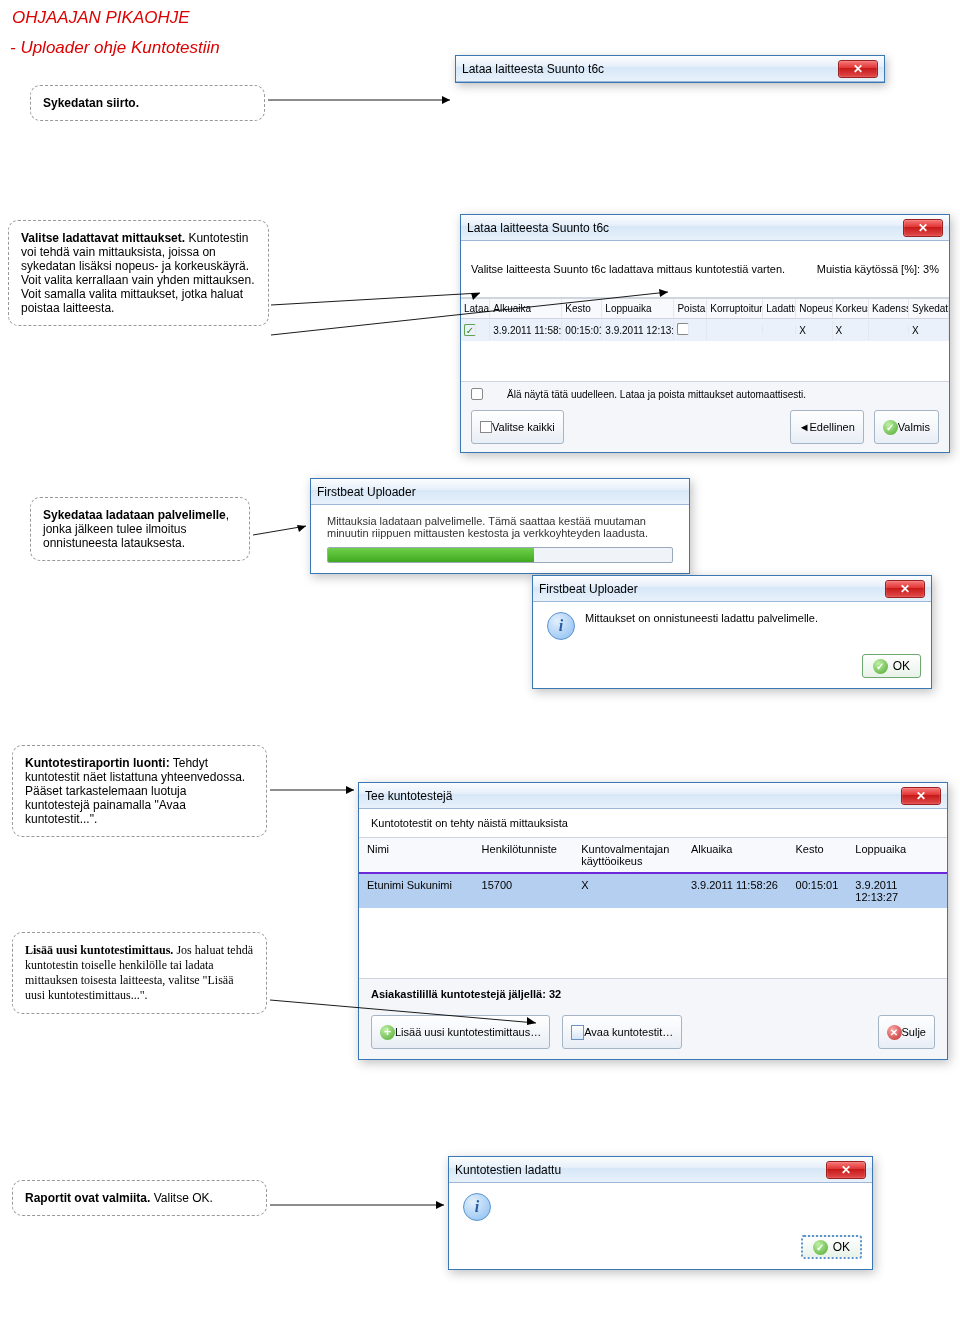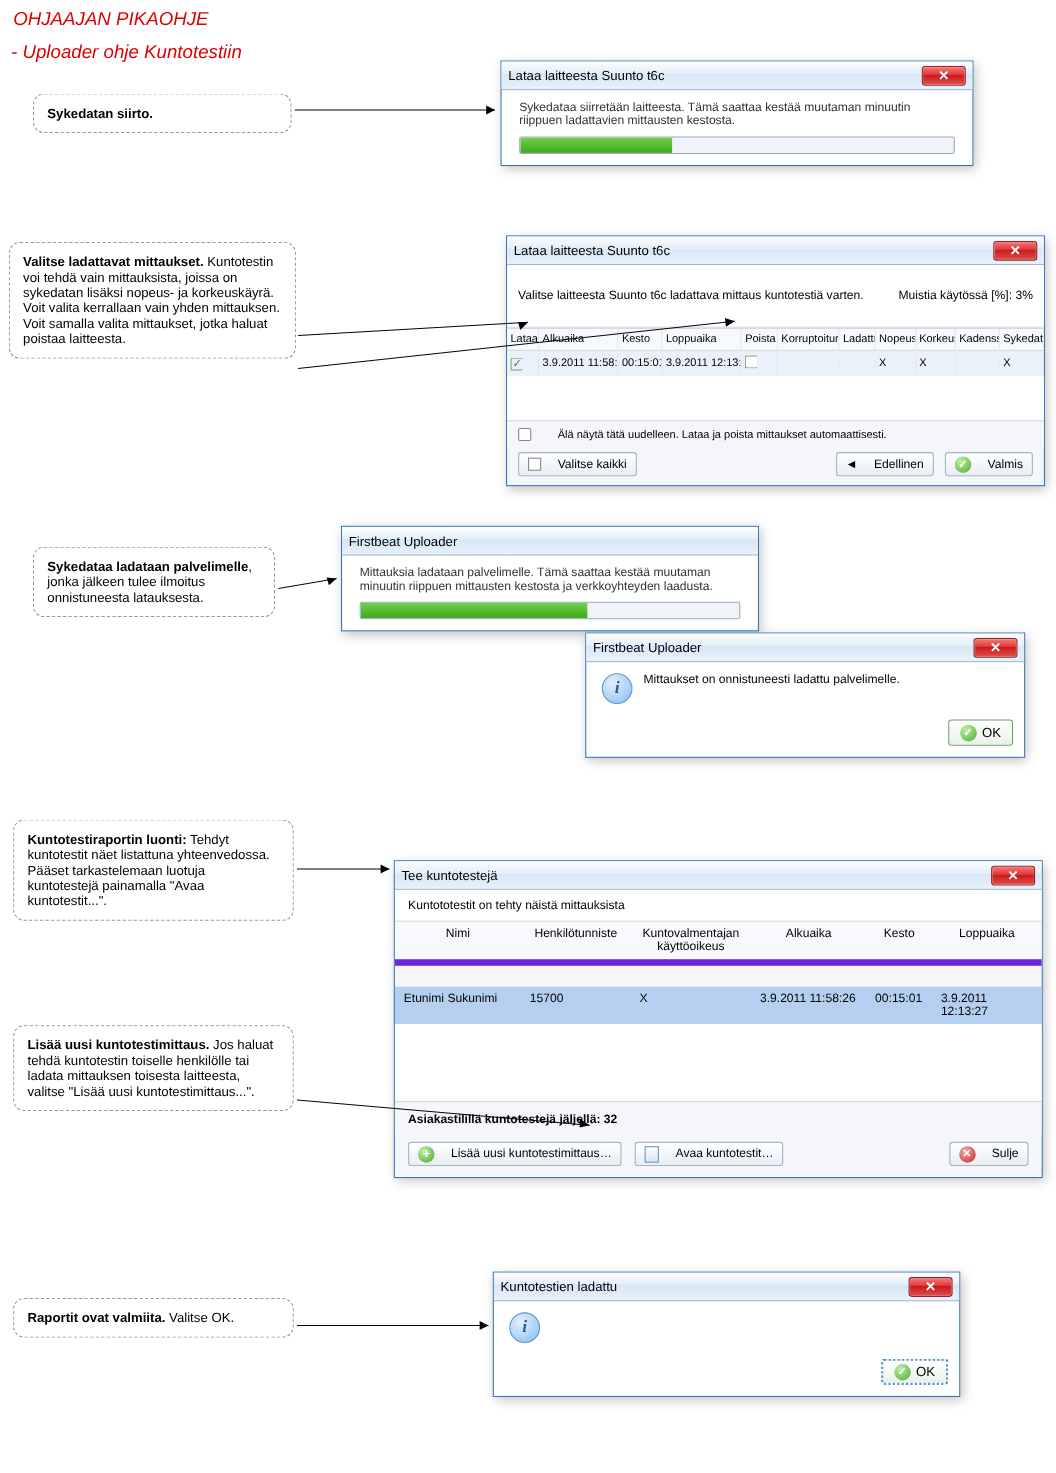--- a/index.html
+++ b/index.html
@@ -6,21 +6,21 @@
   body { width: 960px; height: 1339px; background: #fff; font-family: Arial, sans-serif; font-size: 12px; color: #000; position: relative; }
   .page-title { color: #d00; font-style: italic; font-size: 17px; font-weight: normal; position: absolute; left: 12px; top: 8px; }
   .page-subtitle { color: #d00; font-style: italic; font-size: 17px; font-weight: normal; position: absolute; left: 10px; top: 38px; }
 
   .note-box { position: absolute; border: 1px dashed #999; border-radius: 10px; padding: 10px 12px; background: #fff; }
   .note-box .bold { font-weight: bold; }
   .note1 { left: 30px; top: 85px; width: 235px; }
   .note2 { left: 8px; top: 220px; width: 261px; }
   .note3 { left: 30px; top: 497px; width: 220px; }
   .note4 { left: 12px; top: 745px; width: 255px; }
-  .note5 { left: 12px; top: 932px; width: 255px; }
+  .note5 { left: 12px; top: 932px; width: 255px; font-family: Liberation Serif, serif; }
   .note6 { left: 12px; top: 1180px; width: 255px; }
 
   
   .win-dialog { position: absolute; border: 1px solid #3a78b5; background: #fff; box-shadow: 2px 3px 10px rgba(0,0,0,0.25); }
   .win-title { height: 26px; background: linear-gradient(#fcfdfe,#e4eef9 45%,#d7e7f7 46%,#e8f1fb); border-bottom: 1px solid #9db8d7; display: flex; align-items: center; padding: 0 6px; font-size: 12px; color: #000; }
   .win-title-sp { flex: 1; }
   .close-btn { width: 40px; height: 18px; border: 1px solid #9b2020; border-radius: 3px; background: linear-gradient(#f57878,#e23232 45%,#c61a1a 46%,#e24a4a); color: #fff; display: flex; align-items: center; justify-content: center; font-weight: bold; box-shadow: inset 0 0 1px #fff; }
   .win-body { padding: 10px 16px; font-size: 11px; color: #333; }
   .progress-track { height: 16px; border: 1px solid #9ab; border-radius: 2px; background: #f0f3f7; margin-top: 8px; overflow: hidden; }
   .progress-fill { height: 100%; background: linear-gradient(#6fd04b,#3fa91f); }
@@ -35,42 +35,42 @@
   .dialog2 .subhead .percent { margin-left: auto; }
   .thead { display: flex; background: #f7f9fc; border-top: 1px solid #d0d6de; border-bottom: 1px solid #d0d6de; font-size: 10px; }
   .thead span, .trow span { padding: 4px 3px; border-right: 1px solid #e4e8ee; overflow: hidden; white-space: nowrap; }
   .c-lataa{width:32px}.c-alku{width:80px}.c-kesto{width:44px}.c-lopp{width:80px}.c-poista{width:36px}.c-korr{width:62px}.c-lad{width:36px}.c-nop{width:40px}.c-kork{width:40px}.c-kad{width:44px}.c-syk{width:44px}
   .trow { display: flex; background: #eaf1fb; font-size: 10px; align-items: center; }
   .checkbox-g { width: 12px; height: 12px; border: 1px solid #5fa150; border-radius: 2px; display: inline-flex; align-items: center; justify-content: center; color: #2a8a1e; font-size: 10px; }
   .checkbox-e { width: 12px; height: 12px; border: 1px solid #888; border-radius: 2px; display: inline-block; background: #fff; }
   .dialog2 .gap { height: 40px; background: #fff; }
   .dialog2 .footer { padding: 6px 10px; background: #f4f6fa; border-top: 1px solid #d0d6de; font-size: 10px; display: flex; align-items: center; gap: 24px; }
   .dialog2 .footer-row2 { padding: 4px 10px 8px; display: flex; align-items: center; gap: 10px; }
-  .w-btn { height: 22px; border: 1px solid #a5b5c6; border-radius: 3px; background: linear-gradient(#fff,#e8eef5); padding: 0 8px; display: inline-flex; align-items: center; gap: 15px; font-size: 11px; cursor: pointer; }
+  .w-btn { height: 34px; border: 1px solid #a5b5c6; border-radius: 3px; background: linear-gradient(#fff,#e8eef5); padding: 0 8px; display: inline-flex; align-items: center; gap: 0; font-size: 11px; cursor: pointer; }
   .ico-sq { width: 12px; height: 12px; border: 1px solid #888; background: #fff; display: inline-block; }
 
   
   .dialog3 { left: 310px; top: 478px; width: 380px; }
   .dialog3 .progress-fill { width: 60%; }
 
   
   .dialog4 { left: 532px; top: 575px; width: 400px; }
   .info-row { display: flex; gap: 10px; align-items: flex-start; padding: 10px 14px; font-size: 11px; }
   .info-icon { width: 28px; height: 28px; border-radius: 14px; background: radial-gradient(circle at 35% 30%,#e3f0fd,#88bcf0); border: 1px solid #5a94d0; display: flex; align-items: center; justify-content: center; color: #2a5da0; font-weight: bold; font-size: 16px; font-family: Georgia, serif; font-style: italic; }
   .btn-row { display: flex; justify-content: flex-end; padding: 4px 10px 10px; }
   .ok-btn { height: 24px; border: 1px solid #6fa770; border-radius: 3px; background: linear-gradient(#fff,#e8f2e8); padding: 0 10px; display: inline-flex; align-items: center; gap: 5px; font-size: 12px; }
   .ok-ico { width: 15px; height: 15px; border-radius: 8px; background: radial-gradient(circle at 35% 30%,#bdf0a5,#4fa82f); display: flex; align-items: center; justify-content: center; color: #fff; font-size: 10px; font-weight: bold; }
 
   
   .dialog5 { left: 358px; top: 782px; width: 590px; position: absolute; border: 1px solid #3a78b5; background: #f4f6fa; box-shadow: 2px 3px 10px rgba(0,0,0,.25); }
   .dialog5 .body-line { padding: 8px 12px; font-size: 11px; background: #fff; border-bottom: 1px solid #d0d6de; }
-  .dialog5 .thead5 { display: flex; background: #f7f9fc; border-bottom: 6px solid #6d28d9; font-size: 11px; text-align: center; }
+  .dialog5 .thead5 { display: flex; background: #f7f9fc; border-bottom: 2px solid #6d28d9; font-size: 11px; }
   .dialog5 .thead5 span, .dialog5 .trow5 span { padding: 5px 8px; }
   .k-nimi{width:115px}.k-henk{width:100px}.k-kayt{width:110px}.k-alk{width:105px}.k-kesto{width:60px}.k-lopp{width:100px}
-  .dialog5 .trow5 { display: flex; background: #b5cff0; font-size: 11px; margin-top: 19px; }
+  .dialog5 .trow5 { display: flex; background: #b5cff0; font-size: 11px; }
   .dialog5 .gap5 { height: 70px; background: #fff; }
   .dialog5 .footer5 { padding: 8px 12px; background: #f4f6fa; border-top: 1px solid #d0d6de; }
   .dialog5 .footer5 .lbl { font-weight: bold; font-size: 11px; }
   .dialog5 .btns5 { display: flex; gap: 12px; padding: 6px 12px 10px; align-items: center; justify-content: flex-start; }
   .green-plus { width: 15px; height: 15px; border-radius: 8px; background: radial-gradient(circle at 35% 30%,#bdf0a5,#4fa82f); display: flex; align-items: center; justify-content: center; color: #fff; font-size: 12px; font-weight: bold; }
   .blue-doc { width: 13px; height: 15px; border: 1px solid #6b94c5; background: linear-gradient(#fff,#d6e6f7); }
   .red-x { width: 15px; height: 15px; border-radius: 8px; background: radial-gradient(circle at 35% 30%,#f7a5a5,#c62a2a); display: flex; align-items: center; justify-content: center; color: #fff; font-size: 10px; font-weight: bold; }
 
   
   .dialog6 { left: 448px; top: 1156px; width: 425px; }
@@ -104,26 +104,20 @@
 </div>
 <div class="note-box note6">
   <span class="bold">Raportit ovat valmiita.</span><span> Valitse OK.</span>
 </div>
 
 <div class="win-dialog dialog1">
   <div class="win-title">
     <span>Lataa laitteesta Suunto t6c</span>
     <span class="win-title-sp"></span>
     <div class="close-btn">✕</div>
-  </div>
-  <div class="win-body">
-    <div>Sykedataa siirretään laitteesta. Tämä saattaa kestää muutaman minuutin riippuen ladattavien mittausten kestosta.</div>
-    <div class="progress-track">
-        <div class="progress-fill"></div>
-      </div>
   </div>
 </div>
 
 <div class="dialog2">
   <div class="win-title">
     <span>Lataa laitteesta Suunto t6c</span>
     <span class="win-title-sp"></span>
     <div class="close-btn">✕</div>
   </div>
   <div class="subhead">

